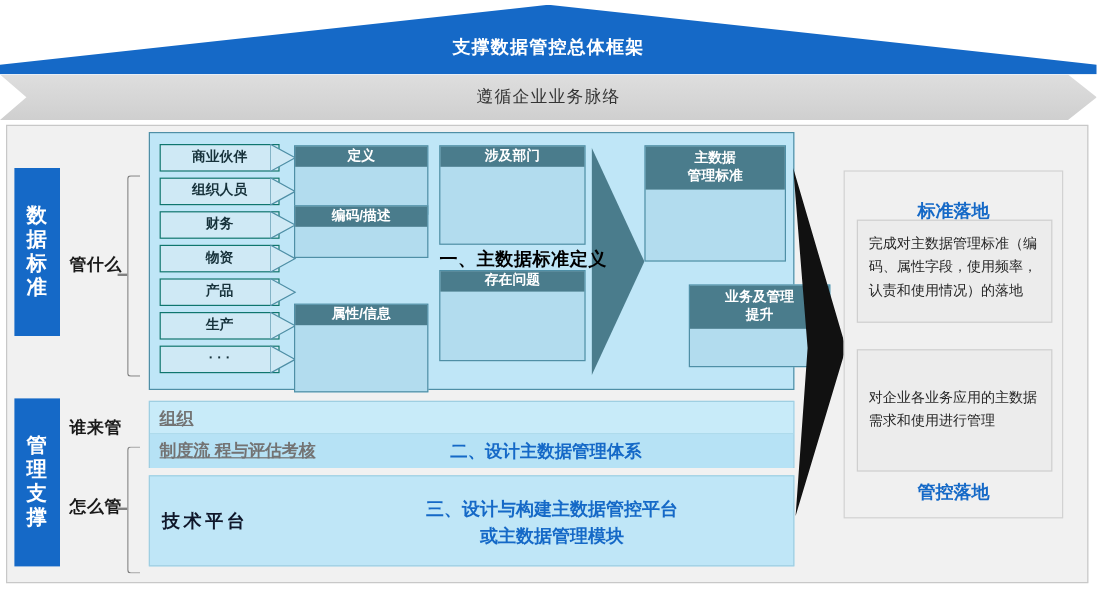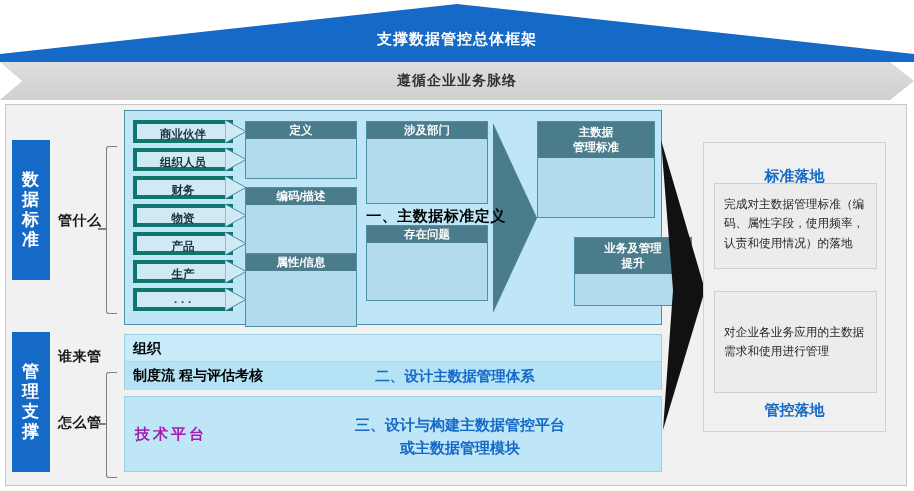--- a/index.html
+++ b/index.html
@@ -11,21 +11,21 @@
   .roof .tri{position:absolute;inset:0;background:#1569C7;
        clip-path:polygon(50% 0%, 100% 86%, 100% 100%, 0% 100%, 0% 86%);}
   .roof .tri-txt{position:absolute;left:0;right:0;top:26px;text-align:center;
        color:#ffffff;font-size:15px;font-weight:bold;letter-spacing:1px;}
 
   
   .band{position:absolute;left:0;top:62px;width:914px;height:38px;
         background:linear-gradient(180deg,#dedede 0%,#d6d6d6 55%,#cfcfcf 100%);
         clip-path:polygon(0 0, 890px 0, 914px 50%, 890px 100%, 0 100%, 22px 50%);}
   .band-txt{position:absolute;left:0;right:0;top:72px;text-align:center;
-        color:#333333;font-size:14px;font-weight:bold;letter-spacing:1px;}
+        color:#333333;font-size:14px;font-weight:normal;letter-spacing:1px;}
 
   
   .frame{position:absolute;left:5px;top:104px;width:902px;height:382px;
          background:#f1f1f1;border:1px solid #c8c8c8;box-sizing:border-box;}
 
   
   .vtab{position:absolute;background:#1569C7;color:#fff;font-weight:bold;
         font-size:17px;text-align:center;line-height:1.18;letter-spacing:1px;
         display:flex;align-items:center;justify-content:center;}
   .vtab span{display:block;width:22px;word-break:break-all;}
@@ -45,21 +45,21 @@
   .tick{position:absolute;height:1.5px;background:#7f7f7f;width:8px;}
   #tick-1{left:98px;top:228px;}
   #tick-2{left:98px;top:423px;}
 
   
   .bluepanel{position:absolute;left:124px;top:110px;width:538px;height:215px;
      background:#bfe6f7;border:1px solid #4f8fa6;box-sizing:border-box;}
 
   
   .chev{position:absolute;left:8px;width:100px;height:23px;
-     background:#cfe9f5;border:4px solid #0f766e;box-sizing:border-box;
+     background:#cfe9f5;border:1px solid #0f766e;box-sizing:border-box;
      color:#17323b;font-size:11.5px;font-weight:bold;text-align:center;line-height:21px;}
   .chevarrow{position:absolute;left:100px;width:22px;height:23px;}
   .chevarrow svg{display:block;}
 
   
   .c2box{position:absolute;left:120px;width:112px;background:#b2dcee;
      border:1px solid #4f8fa6;box-sizing:border-box;}
   .hdr{background:#4a7c8c;color:#ffffff;font-size:11.5px;font-weight:bold;
      text-align:center;line-height:17px;height:17px;}
 
@@ -80,28 +80,28 @@
 
   .sec1title{position:absolute;left:196px;top:96px;width:230px;text-align:center;
      color:#000000;font-size:15px;font-weight:bold;letter-spacing:.5px;}
 
   
   .sec2{position:absolute;left:124px;top:334px;width:538px;height:56px;
      background:#bfe6f7;border:1px solid #9fcfe2;box-sizing:border-box;}
   .sec2 .r1{position:absolute;left:0;top:0;width:100%;height:27px;background:#c8ebf9;
      border-bottom:1px solid #a9d8e9;box-sizing:border-box;}
   .sec2 .r2{position:absolute;left:0;top:27px;width:100%;height:28px;background:#b6e2f5;}
-  .sec2 .lbl{position:absolute;left:8px;color:#000000;font-size:14px;font-weight:bold;}
+  .sec2 .lbl{position:absolute;left:8px;color:#737373;font-size:14px;font-weight:bold;text-decoration:underline;}
   .sec2 .title{position:absolute;left:140px;top:32px;width:380px;text-align:center;
      color:#1569C7;font-size:14.5px;font-weight:bold;}
 
   
   .sec3{position:absolute;left:124px;top:396px;width:538px;height:76px;
      background:#bfe6f7;border:1px solid #9fcfe2;box-sizing:border-box;}
-  .sec3 .lbl{position:absolute;left:10px;top:28px;color:#a21caf;font-size:15px;
+  .sec3 .lbl{position:absolute;left:10px;top:28px;color:#0f172a;font-size:15px;
      font-weight:bold;letter-spacing:3px;}
   .sec3 .title{position:absolute;left:140px;top:16px;width:390px;text-align:center;
      color:#1569C7;font-size:15px;font-weight:bold;line-height:1.55;}
 
   
   .bigarrow{position:absolute;left:661px;top:140px;width:44px;height:290px;}
 
   
   .rpanel{position:absolute;left:703px;top:142px;width:183px;height:290px;
      background:#f0f0f0;border:1px solid #d2d2d2;box-sizing:border-box;}
@@ -191,21 +191,21 @@
         <div class="chevarrow" style="top: 177px;">
           <svg width="22" height="23" viewBox="0 0 22 23">
             <polygon points="0,0 21,11.5 0,23" fill="#cfe9f5" stroke="#4f8fa6" stroke-width="1"></polygon>
           </svg>
         </div>
       </div>
 
     <div class="c2box" style="top:10px;height:58px;">
       <div class="hdr">定义</div>
     </div>
-    <div class="c2box" style="top:76px;height:68px;">
+    <div class="c2box" style="top:60px;height:44px;">
       <div class="hdr">编码/描述</div>
     </div>
     <div class="c2box" style="top:142px;height:74px;">
       <div class="hdr">属性/信息</div>
     </div>
 
     <div class="c3box" style="top:10px;height:83px;">
       <div class="hdr2">涉及部门</div>
     </div>
     <div class="c3box" style="top:114px;height:76px;">

